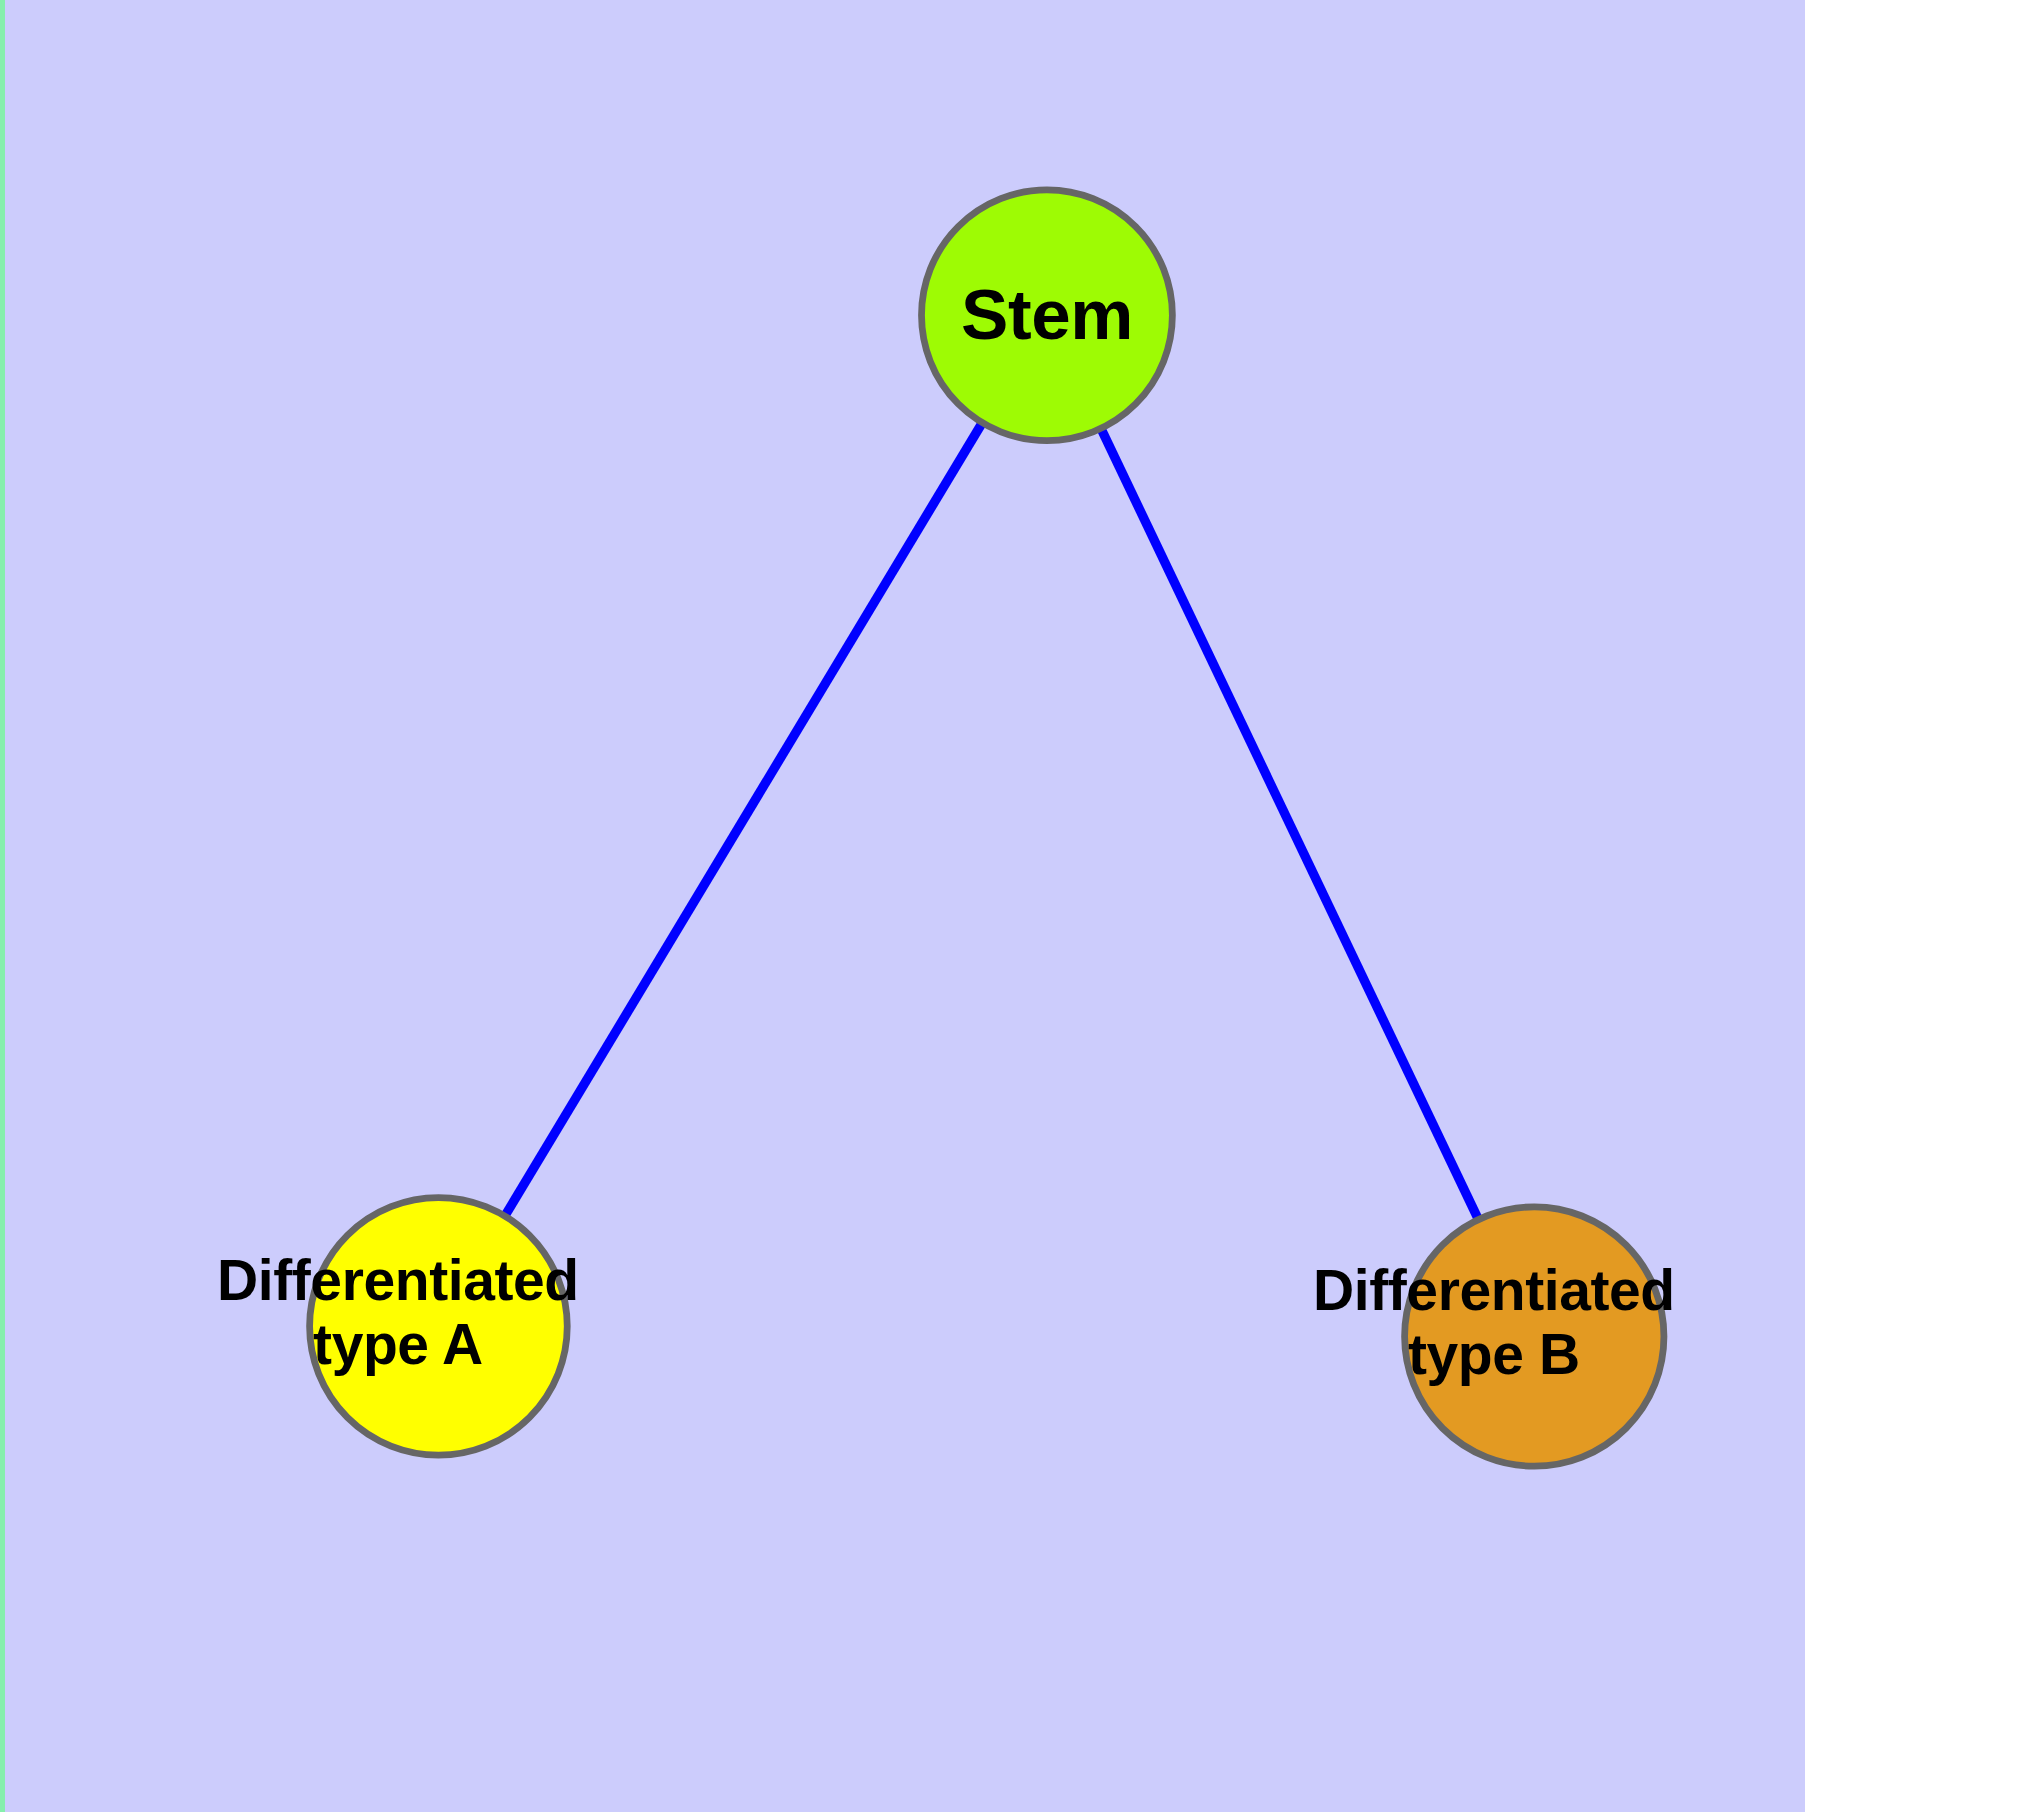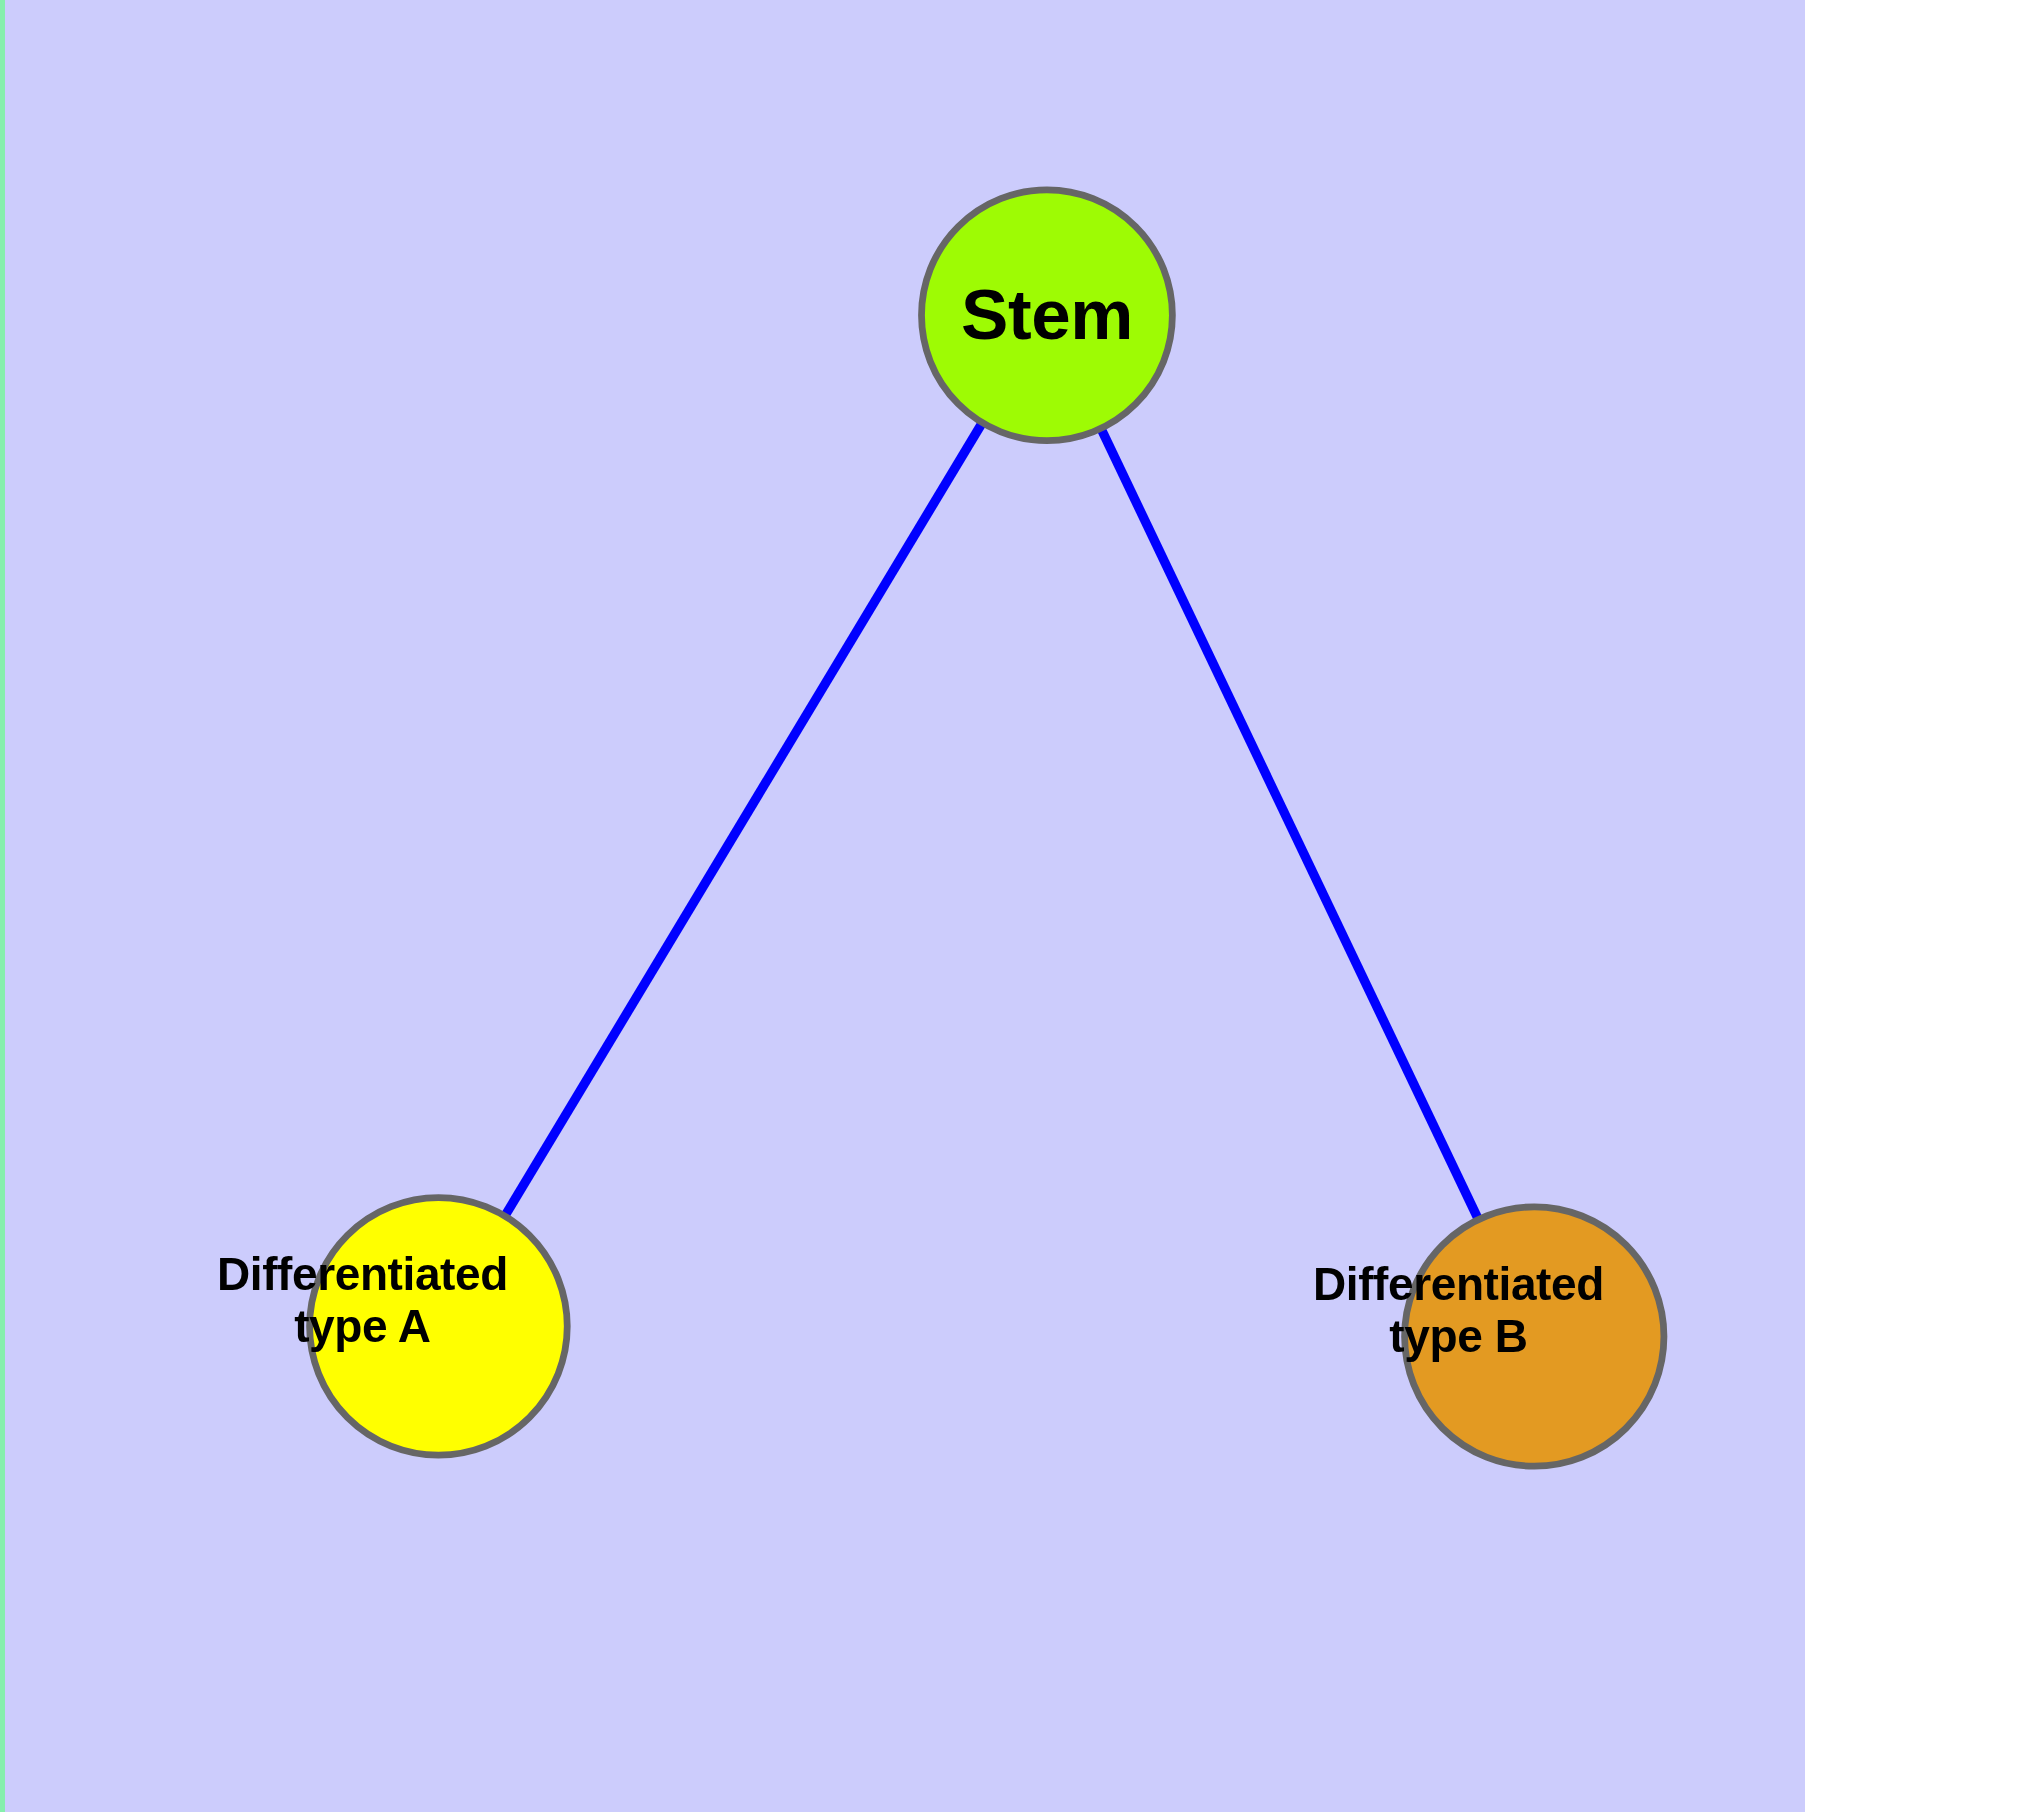--- a/index.html
+++ b/index.html
@@ -48,21 +48,21 @@
     text-align: center;
     white-space: pre;
     line-height: 1.12;
     letter-spacing: -0.4px;
     pointer-events: auto;
   }
   #label-stem {
     font-size: 71px;
   }
   #label-type-a, #label-type-b {
-    font-size: 46px;
+    font-size: 57px;
   }
 </style>
 </head>
 <body>
 
 <div id="canvas">
 
   <div id="plot-area"></div>
 
   <svg id="graph-svg" viewBox="0 0 2384 2138">

